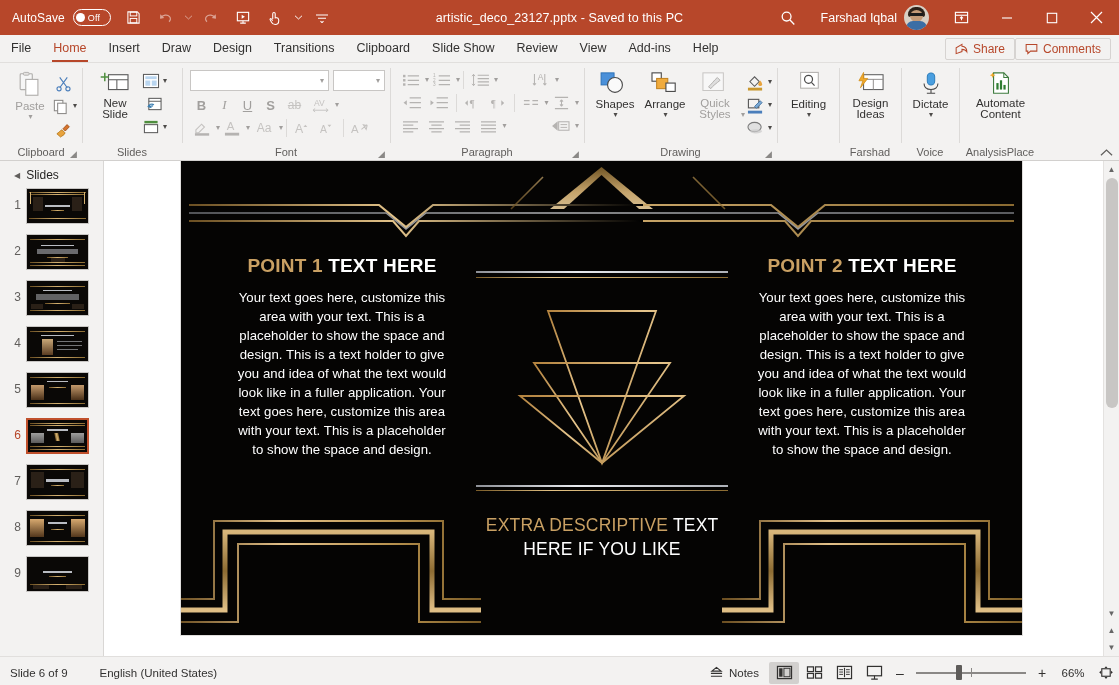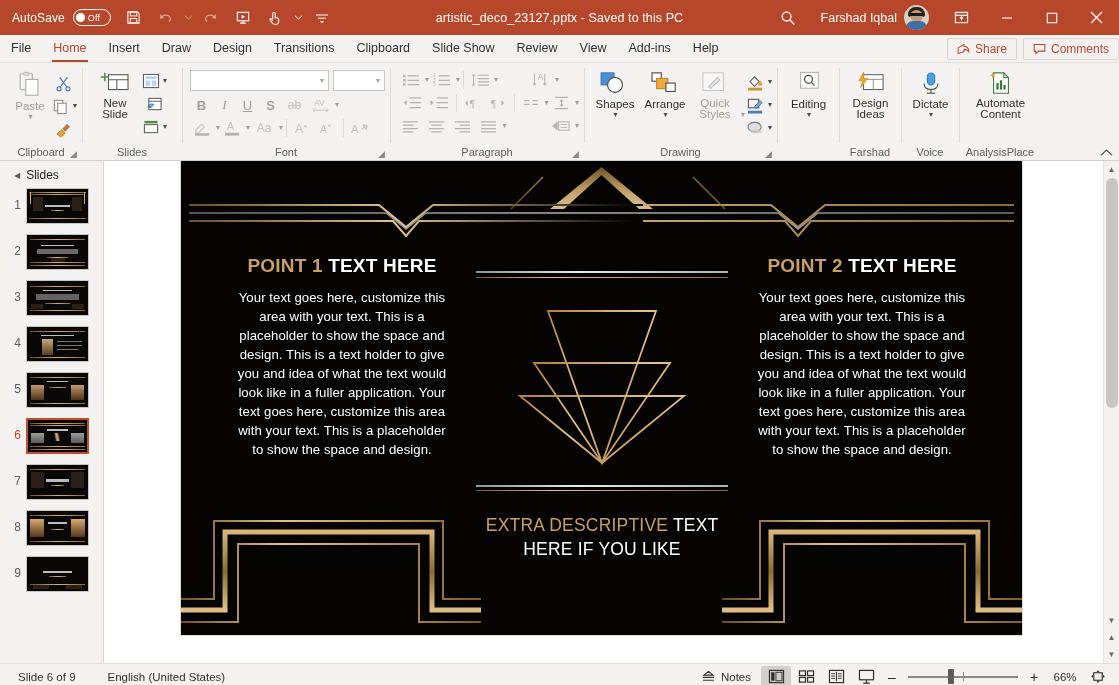--- a/index.html
+++ b/index.html
@@ -55,21 +55,21 @@
     flex: none; border-bottom: 1px solid #e1dfdd; position: relative;
   }
   .tab {
     padding: 0 11px; height: 27px; line-height: 27px; font-size: 12.5px; color: #323130;
     cursor: pointer; position: relative; white-space: nowrap;
   }
   .tab.active { color: #b7472a; font-weight: normal; }
   .tab.active::after {
     content: ""; position: absolute; left: 10px; right: 10px; bottom: 0; height: 2.5px; background: #b7472a;
   }
-  .tabs-right { margin-left: auto; display: flex; align-items: flex-end; gap: 6px; padding-bottom: 2px; }
+  .tabs-right { margin-left: auto; display: flex; align-items: flex-end; padding-right: 8px; padding-bottom: 2px; }
   .pill {
     display: flex; align-items: center; gap: 5px; border: 1px solid #d6d3d1; background: #f3f2f1;
     padding: 3px 9px; font-size: 12px; color: #b7472a; cursor: pointer; border-radius: 2px; white-space: nowrap;
   }
 
   
   .ribbon {
     height: 98px; background: #f3f2f1; display: flex; flex: none;
     border-bottom: 1px solid #d2d0ce; position: relative; overflow: hidden;
   }
@@ -172,22 +172,22 @@
   .vscroll {
     position: absolute; right: 0; top: 0; bottom: 0; width: 16px; background: #f3f2f1;
     border-left: 1px solid #e4e2e0; display: flex; flex-direction: column; align-items: center;
   }
   .sc-arrow { width: 16px; height: 17px; display: flex; align-items: center; justify-content: center; font-size: 8px; color: #666; cursor: pointer; }
   .sc-track { flex: 1; width: 16px; position: relative; }
   .sc-thumb { position: absolute; left: 2px; width: 12px; background: #c8c6c4; border-radius: 6px; cursor: pointer; }
 
   
   .statusbar {
-    height: 22px; background: #f3f2f1; border-top: 1px solid #e1dfdd; display: flex; align-items: flex-start;
-    flex: none; font-size: 11.5px; color: #323130; padding: 0 8px;
+    height: 29px; background: #f3f2f1; border-top: 1px solid #e1dfdd; display: flex; align-items: flex-end;
+    flex: none; font-size: 11.5px; color: #323130; padding: 0 0;
   }
   .st-item { padding: 0 10px; height: 25px; display: flex; align-items: center; cursor: pointer; white-space: nowrap; }
   .st-right { margin-left: auto; display: flex; align-items: center; }
   .viewbtn {
     width: 30px; height: 22px; display: flex; align-items: center; justify-content: center; cursor: pointer; border-radius: 2px;
   }
   .viewbtn.active { background: #d2d0ce; }
   .zoom-track { width: 110px; height: 25px; display: flex; align-items: center; position: relative; cursor: pointer; margin: 0 5px; }
   .zoom-rail { position: absolute; left: 0; right: 0; height: 2px; background: #8a8886; }
   .zoom-tick { position: absolute; left: 50%; width: 1px; height: 9px; background: #8a8886; }

